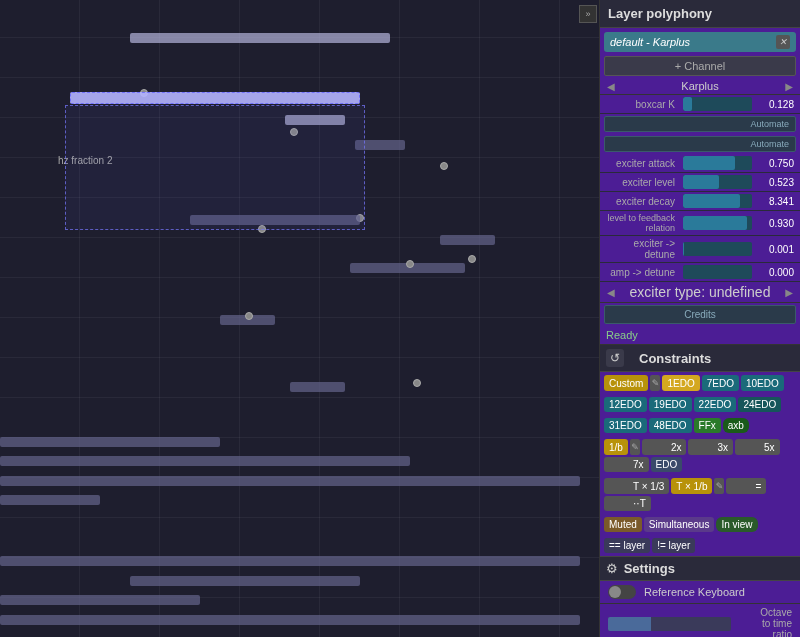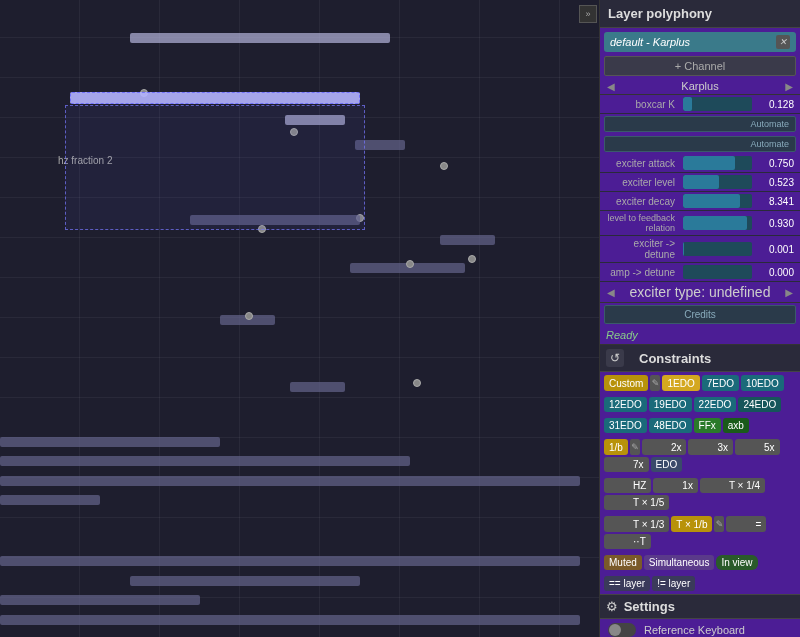--- a/index.html
+++ b/index.html
@@ -225,21 +225,20 @@
       text-align: right;
       border-radius: 2px;
     }
 
     
     .status-bar {
       padding: 3px 6px;
       color: #8c8;
       font-size: 11px;
       border-bottom: 1px solid #333;
-      font-style: italic;
     }
 
     
     .constraints-header {
       display: flex;
       align-items: center;
       padding: 4px 6px;
       background: #2a2a3a;
       border-bottom: 1px solid #444;
     }
@@ -283,21 +282,21 @@
       display: flex;
       align-items: center;
       gap: 2px;
     }
 
     .cbtn.yellow { background: #b8920a; }
     .cbtn.yellow-active { background: #d4a820; }
     .cbtn.teal { background: #1a6a7a; }
     .cbtn.dark-teal { background: #15555a; }
     .cbtn.green { background: #2a7a2a; }
-    .cbtn.dark-green { background: #1a5a1a; }
+    .cbtn.dark-green { background: #1a5a1a; border-radius: 6px; }
     .cbtn.gray { background: #555; padding-left: 29px; }
     .cbtn.blue-gray { background: #3a4a6a; }
     .cbtn.muted { background: #7a5a2a; }
     .cbtn.simultaneous { background: #5a3a8a; }
     .cbtn.in-view { background: #2a5a2a; border-radius: 6px; }
     .cbtn.layer { background: #3a3a5a; }
 
     
     .settings-header {
       display: flex;
@@ -573,26 +572,20 @@
     <div class="constraint-buttons">
       <button class="cbtn yellow">1/b</button>
       <span style="width:10px;height:16px;background:#555;border-radius:2px;display:flex;align-items:center;justify-content:center;cursor:pointer;font-size:9px;color:#aaa;">✎</span>
       <button class="cbtn gray">2x</button>
       <button class="cbtn gray">3x</button>
       <button class="cbtn gray">5x</button>
       <button class="cbtn gray">7x</button>
       <button class="cbtn blue-gray">EDO</button>
     </div>
 
-    <div class="constraint-buttons">
-      <button class="cbtn gray">HZ</button>
-      <button class="cbtn gray">1x</button>
-      <button class="cbtn gray">T × 1/4</button>
-      <button class="cbtn gray">T × 1/5</button>
-    </div>
 
     <div class="constraint-buttons">
       <button class="cbtn gray">T × 1/3</button>
       <button class="cbtn yellow">T × 1/b</button>
       <span style="width:10px;height:16px;background:#555;border-radius:2px;display:flex;align-items:center;justify-content:center;cursor:pointer;font-size:9px;color:#aaa;">✎</span>
       <button class="cbtn gray">=</button>
       <button class="cbtn gray">··T</button>
     </div>
 
     <div class="constraint-buttons">

